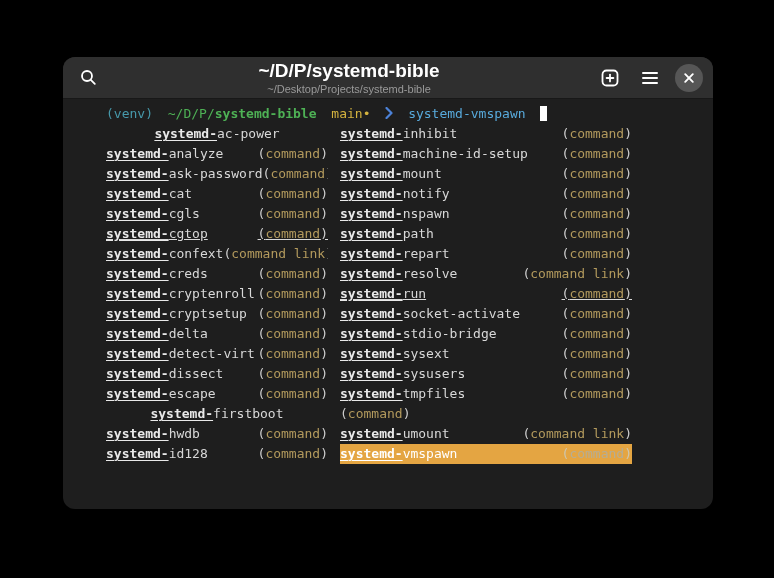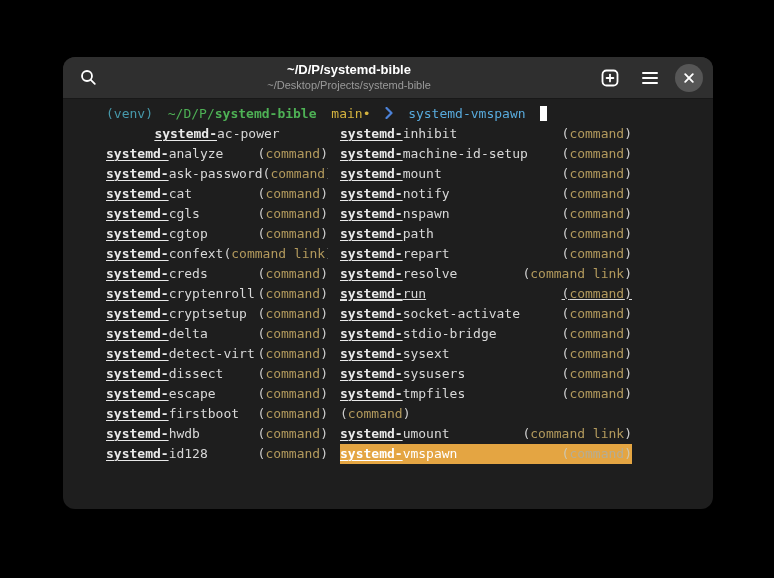--- a/index.html
+++ b/index.html
@@ -29,21 +29,21 @@
   .icon-btn {
     background: none; border: none; padding: 0; margin: 0;
     width: 30px; height: 30px;
     display: flex; align-items: center; justify-content: center;
     cursor: pointer; flex: 0 0 auto;
   }
   .titles {
     flex: 1 1 auto; text-align: center; overflow: hidden; line-height: 1.15;
     padding: 0 6px;
   }
-  .title { color: var(--title-fg, #ffffff); font-size: 13px; font-weight: bold; white-space: nowrap; }
+  .title { color: var(--title-fg, #ffffff); font-size: 19px; font-weight: bold; white-space: nowrap; }
   .subtitle { color: var(--subtitle-fg, #9a9a9a); font-size: 11px; margin-top: 1px; white-space: nowrap; }
   .actions { display: flex; align-items: center; gap: 10px; flex: 0 0 auto; }
   .close-btn {
     width: 28px; height: 28px; border-radius: 50%;
     background: var(--close-btn-bg, #565656);
   }
   .terminal {
     position: absolute; left: 0; right: 0; top: 42px; bottom: 0;
     padding: 5px 3px;
     box-sizing: border-box;
@@ -172,21 +172,21 @@
     <span class="cdesc"><span class="paren">(</span><span class="dword">command</span><span class="paren">)</span></span>
   </div>
         <div class="cell" style="grid-area: 4 / 1;">
     <span class="cname"><span class="cprefix">systemd-</span><span class="csuffix">cat</span></span>
     <span class="cdesc"><span class="paren">(</span><span class="dword">command</span><span class="paren">)</span></span>
   </div>
         <div class="cell" style="grid-area: 5 / 1;">
     <span class="cname"><span class="cprefix">systemd-</span><span class="csuffix">cgls</span></span>
     <span class="cdesc"><span class="paren">(</span><span class="dword">command</span><span class="paren">)</span></span>
   </div>
-        <div class="cell" style="grid-area: 6 / 1;">
+        <div class="cell" style="grid-area: 6 / 1; text-decoration: underline;">
     <span class="cname"><span class="cprefix">systemd-</span><span class="csuffix">cgtop</span></span>
     <span class="cdesc"><span class="paren">(</span><span class="dword">command</span><span class="paren">)</span></span>
   </div>
         <div class="cell" style="grid-area: 7 / 1;">
     <span class="cname"><span class="cprefix">systemd-</span><span class="csuffix">confext</span></span>
     <span class="cdesc"><span class="paren">(</span><span class="dword">command link</span><span class="paren">)</span></span>
   </div>
         <div class="cell" style="grid-area: 8 / 1;">
     <span class="cname"><span class="cprefix">systemd-</span><span class="csuffix">creds</span></span>
     <span class="cdesc"><span class="paren">(</span><span class="dword">command</span><span class="paren">)</span></span>
@@ -208,21 +208,21 @@
     <span class="cdesc"><span class="paren">(</span><span class="dword">command</span><span class="paren">)</span></span>
   </div>
         <div class="cell" style="grid-area: 13 / 1;">
     <span class="cname"><span class="cprefix">systemd-</span><span class="csuffix">dissect</span></span>
     <span class="cdesc"><span class="paren">(</span><span class="dword">command</span><span class="paren">)</span></span>
   </div>
         <div class="cell" style="grid-area: 14 / 1; gap: 32px;">
     <span class="cname"><span class="cprefix">systemd-</span><span class="csuffix">escape</span></span>
     <span class="cdesc"><span class="paren">(</span><span class="dword">command</span><span class="paren">)</span></span>
   </div>
-        <div class="cell" style="grid-area: 15 / 1;">
+        <div class="cell" style="grid-area: 15 / 1; flex-direction: column;">
     <span class="cname"><span class="cprefix">systemd-</span><span class="csuffix">firstboot</span></span>
     <span class="cdesc"><span class="paren">(</span><span class="dword">command</span><span class="paren">)</span></span>
   </div>
         <div class="cell" style="grid-area: 16 / 1;">
     <span class="cname"><span class="cprefix">systemd-</span><span class="csuffix">hwdb</span></span>
     <span class="cdesc"><span class="paren">(</span><span class="dword">command</span><span class="paren">)</span></span>
   </div>
         <div class="cell" style="grid-area: 17 / 1;">
     <span class="cname"><span class="cprefix">systemd-</span><span class="csuffix">id128</span></span>
     <span class="cdesc"><span class="paren">(</span><span class="dword">command</span><span class="paren">)</span></span>

